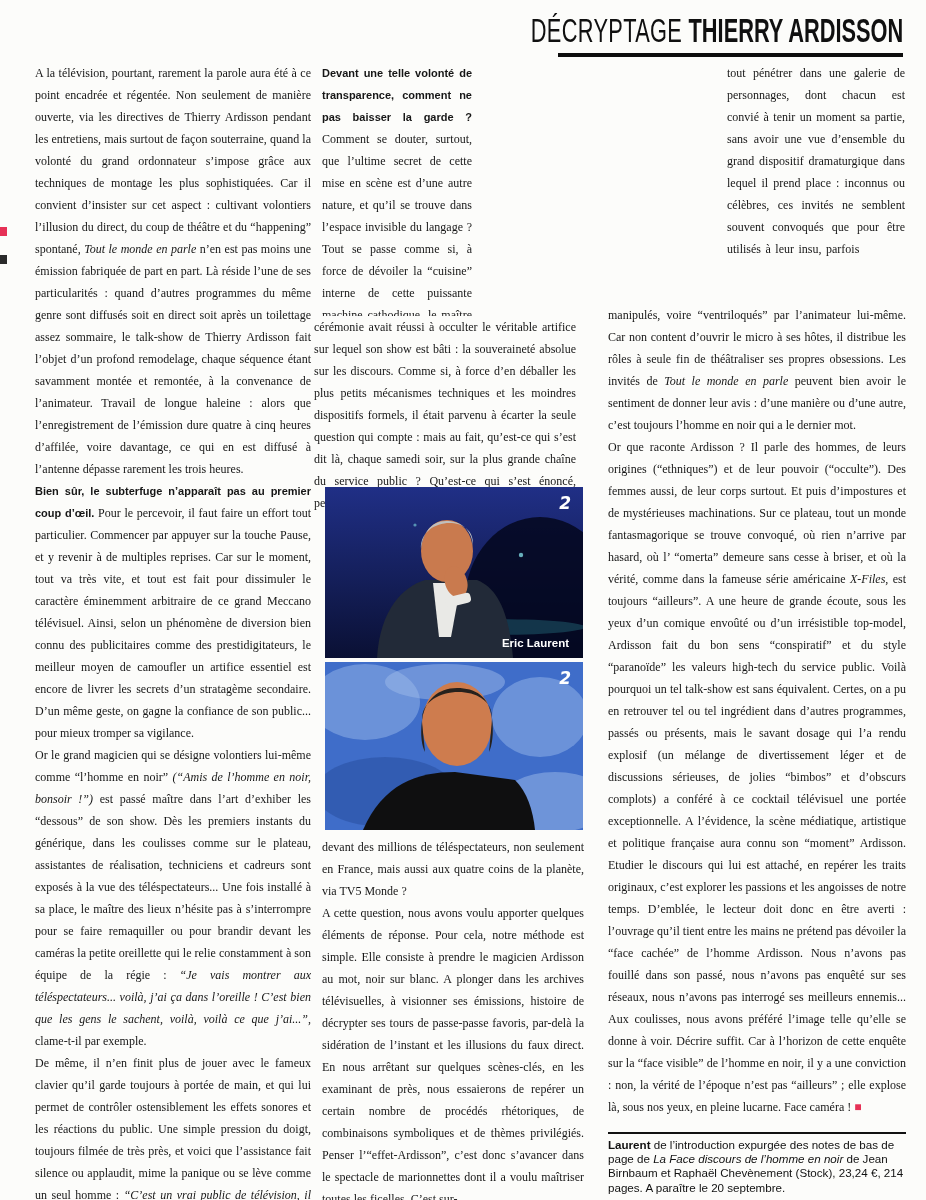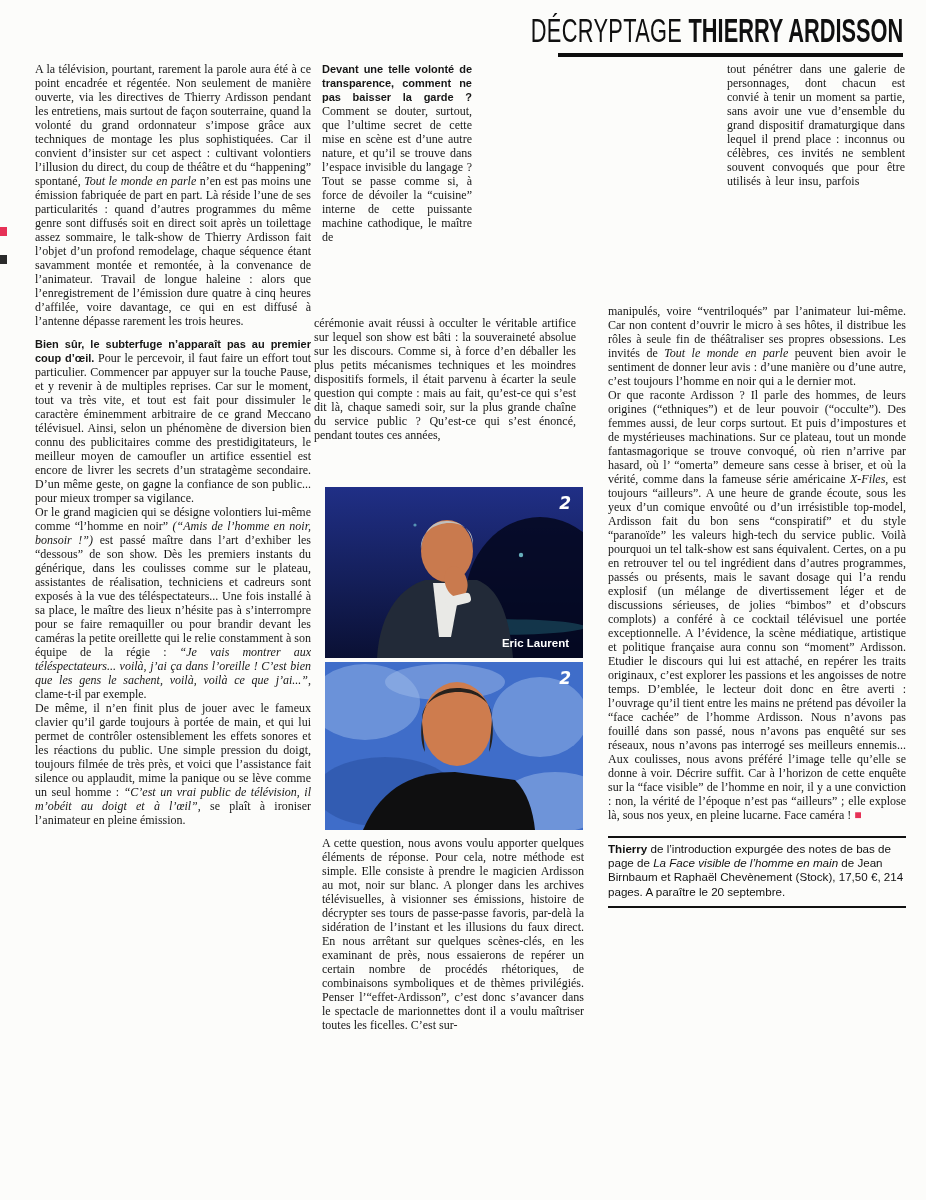--- a/index.html
+++ b/index.html
@@ -9,23 +9,23 @@
 
   
   .header{position:absolute;right:23px;top:12px;white-space:nowrap;
           transform:scaleX(.66);transform-origin:right top;
           font-family:"Liberation Sans",sans-serif;font-size:33px;line-height:38px;color:#101010;}
   .h-section{font-weight:400;letter-spacing:.5px;}
   .h-title{font-weight:700;letter-spacing:0;}
   .header-rule{position:absolute;left:558px;top:53px;width:345px;height:4px;background:#0d0d0d;}
 
   
-  .col p{margin:0;font-size:12px;line-height:14px;text-align:justify;
+  .col p{margin:0;font-size:12px;line-height:22px;text-align:justify;
          hyphens:auto;-webkit-hyphens:auto;}
-  .col p.gap{margin-top:9px;}
+  .col p.gap{}
   .lead{font-family:"Liberation Sans",sans-serif;font-weight:700;font-size:11px;}
   .i{font-style:italic;}
   .sq{color:#e63156;font-style:normal;font-size:12px;}
 
   .col1{position:absolute;left:35px;top:62px;width:276px;}
   .col2top{position:absolute;left:322px;top:62px;width:150px;height:254px;overflow:hidden;}
   .col2mid{position:absolute;left:314px;top:316px;width:262px;}
   .col2bot{position:absolute;left:322px;top:836px;width:262px;}
   .col3top{position:absolute;left:727px;top:62px;width:178px;height:242px;overflow:hidden;}
   .col3top p{word-spacing:1.5px;}
@@ -133,23 +133,24 @@
       <path d="M38 168 C58 122 92 110 130 110 L190 118 C202 130 208 148 210 168 Z" fill="#0f0f10"></path>
       <ellipse cx="132" cy="62" rx="35" ry="42" fill="#ce7c4e"></ellipse>
       <path d="M97 58 C96 22 168 20 167 56 C164 34 150 26 132 26 C113 26 100 38 97 58 Z" fill="#26211d"></path>
       <path d="M97 58 C95 74 97 84 100 90 L97 60 Z" fill="#26211d"></path>
       <path d="M167 56 C169 72 167 84 164 90 L167 58 Z" fill="#26211d"></path>
       <text x="246" y="22" text-anchor="end" font-family="DejaVu Sans, sans-serif" font-size="17" font-weight="bold" font-style="italic" fill="#ffffff">2</text>
     </svg>
   </div>
 
   <div class="col col2bot">
+    <p><span>devant des millions de téléspectateurs, non seulement en France, mais aussi aux quatre coins de la planète, via TV5 Monde ?</span></p>
     <p><span>A cette question, nous avons voulu apporter quelques éléments de réponse. Pour cela, notre méthode est simple. Elle consiste à prendre le magicien Ardisson au mot, noir sur blanc. A plonger dans les archives télévisuelles, à visionner ses émissions, histoire de décrypter ses tours de passe-passe favoris, par-delà la sidération de l’instant et les illusions du faux direct. En nous arrêtant sur quelques scènes-clés, en les examinant de près, nous essaierons de repérer un certain nombre de procédés rhétoriques, de combinaisons symboliques et de thèmes privilégiés. Penser l’“effet-Ardisson”, c’est donc s’avancer dans le spectacle de marionnettes dont il a voulu maîtriser toutes les ficelles. C’est sur-</span></p>
   </div>
 
   <div class="col col3main">
     <p><span>manipulés, voire “ventriloqués” par l’animateur lui-même. Car non content d’ouvrir le micro à ses hôtes, il distribue les rôles à seule fin de théâtraliser ses propres obsessions. Les invités de </span><span class="i">Tout le monde en parle</span><span> peuvent bien avoir le sentiment de donner leur avis : d’une manière ou d’une autre, c’est toujours l’homme en noir qui a le dernier mot.</span></p>
     <p><span>Or que raconte Ardisson ? Il parle des hommes, de leurs origines (“ethniques”) et de leur pouvoir (“occulte”). Des femmes aussi, de leur corps surtout. Et puis d’impostures et de mystérieuses machinations. Sur ce plateau, tout un monde fantasmagorique se trouve convoqué, où rien n’arrive par hasard, où l’ “omerta” demeure sans cesse à briser, et où la vérité, comme dans la fameuse série américaine </span><span class="i">X-Files</span><span>, est toujours “ailleurs”. A une heure de grande écoute, sous les yeux d’un comique envoûté ou d’un irrésistible top-model, Ardisson fait du bon sens “conspiratif” et du style “paranoïde” les valeurs high-tech du service public. Voilà pourquoi un tel talk-show est sans équivalent. Certes, on a pu en retrouver tel ou tel ingrédient dans d’autres programmes, passés ou présents, mais le savant dosage qui l’a rendu explosif (un mélange de divertissement léger et de discussions sérieuses, de jolies “bimbos” et d’obscurs complots) a conféré à ce cocktail télévisuel une portée exceptionnelle. A l’évidence, la scène médiatique, artistique et politique française aura connu son “moment” Ardisson. Etudier le discours qui lui est attaché, en repérer les traits originaux, c’est explorer les passions et les angoisses de notre temps. D’emblée, le lecteur doit donc en être averti : l’ouvrage qu’il tient entre les mains ne prétend pas dévoiler la “face cachée” de l’homme Ardisson. Nous n’avons pas fouillé dans son passé, nous n’avons pas enquêté sur ses réseaux, nous n’avons pas interrogé ses meilleurs ennemis... Aux coulisses, nous avons préféré l’image telle qu’elle se donne à voir. Décrire suffit. Car à l’horizon de cette enquête sur la “face visible” de l’homme en noir, il y a une conviction : non, la vérité de l’époque n’est pas “ailleurs” ; elle explose là, sous nos yeux, en pleine lucarne. Face caméra !</span><span class="sq"> ■</span></p>
-    <div class="footnote"><span class="fb">Thierry</span><span> de l’introduction expurgée des notes de bas de page de </span><span class="fi">La Face visible de l’homme en main</span><span> de Jean Birnbaum et Raphaël Chevènement (Stock), 17,50 €, 214 pages. A paraître le 20 septembre.</span></div>
+    <div class="footnote"><span class="fb">Laurent</span><span> de l’introduction expurgée des notes de bas de page de </span><span class="fi">La Face discours de l’homme en noir</span><span> de Jean Birnbaum et Raphaël Chevènement (Stock), 23,24 €, 214 pages. A paraître le 20 septembre.</span></div>
   </div>
 
 
 </div>
 
 </body></html>

